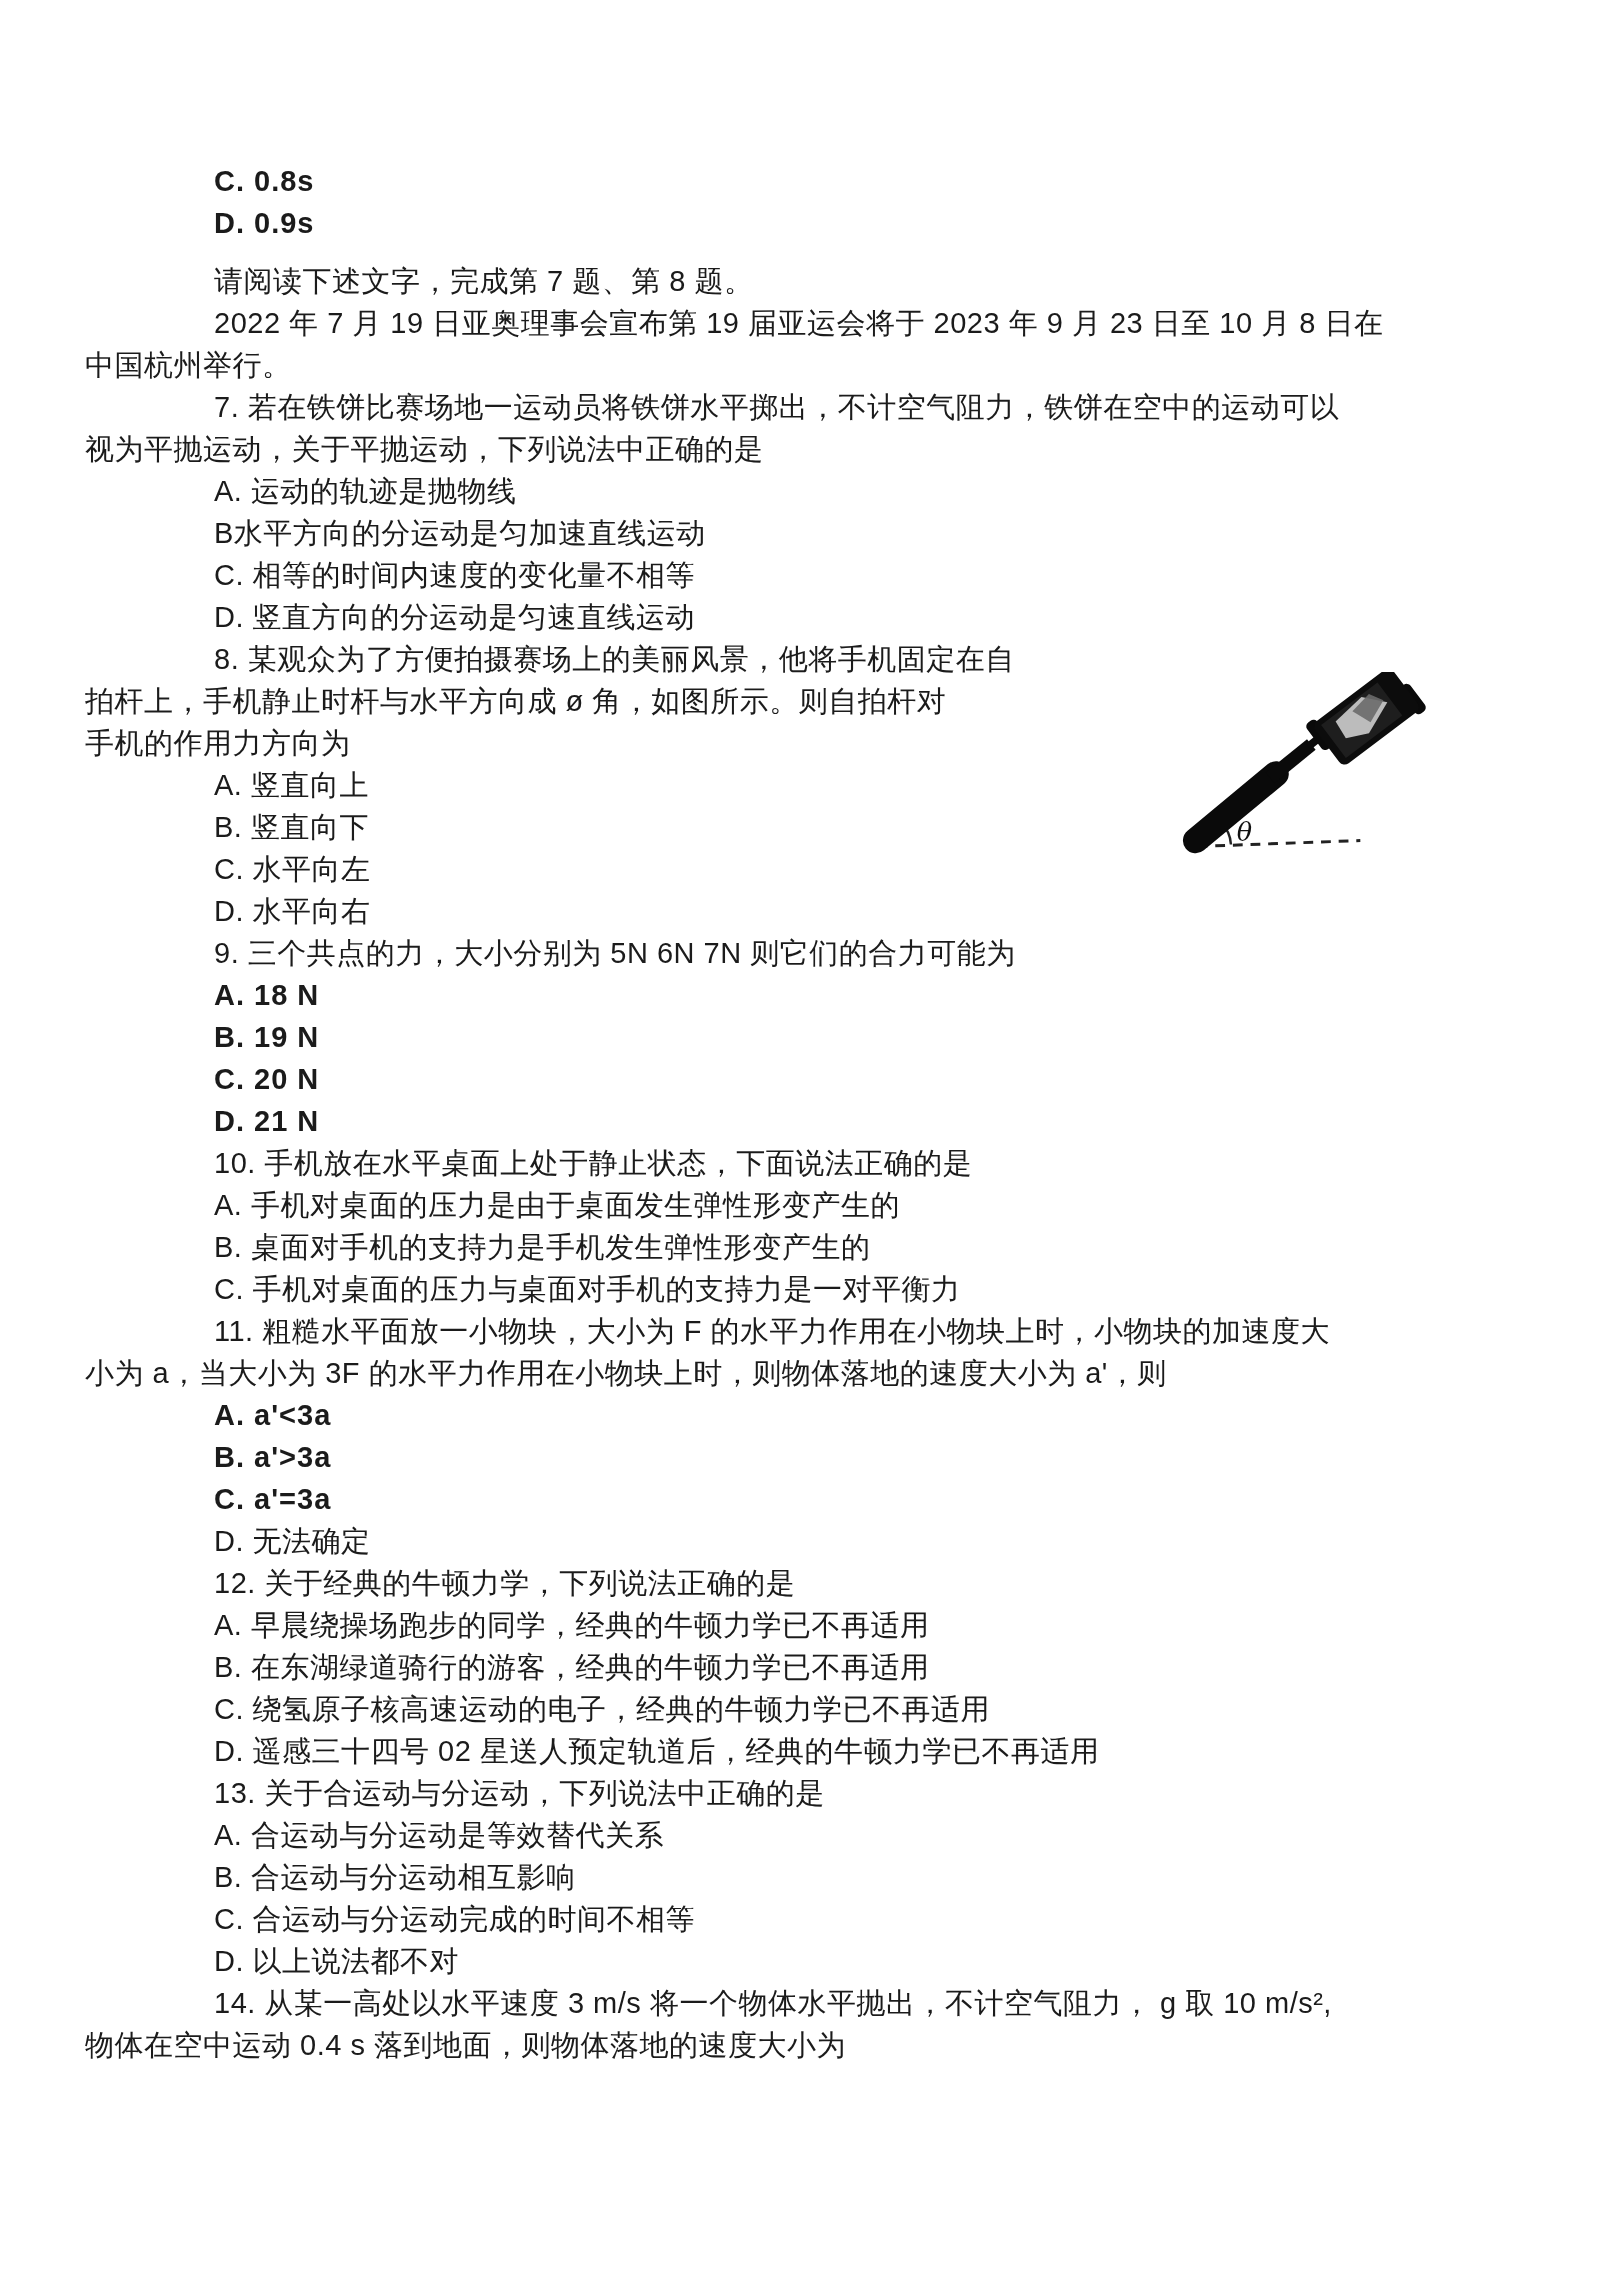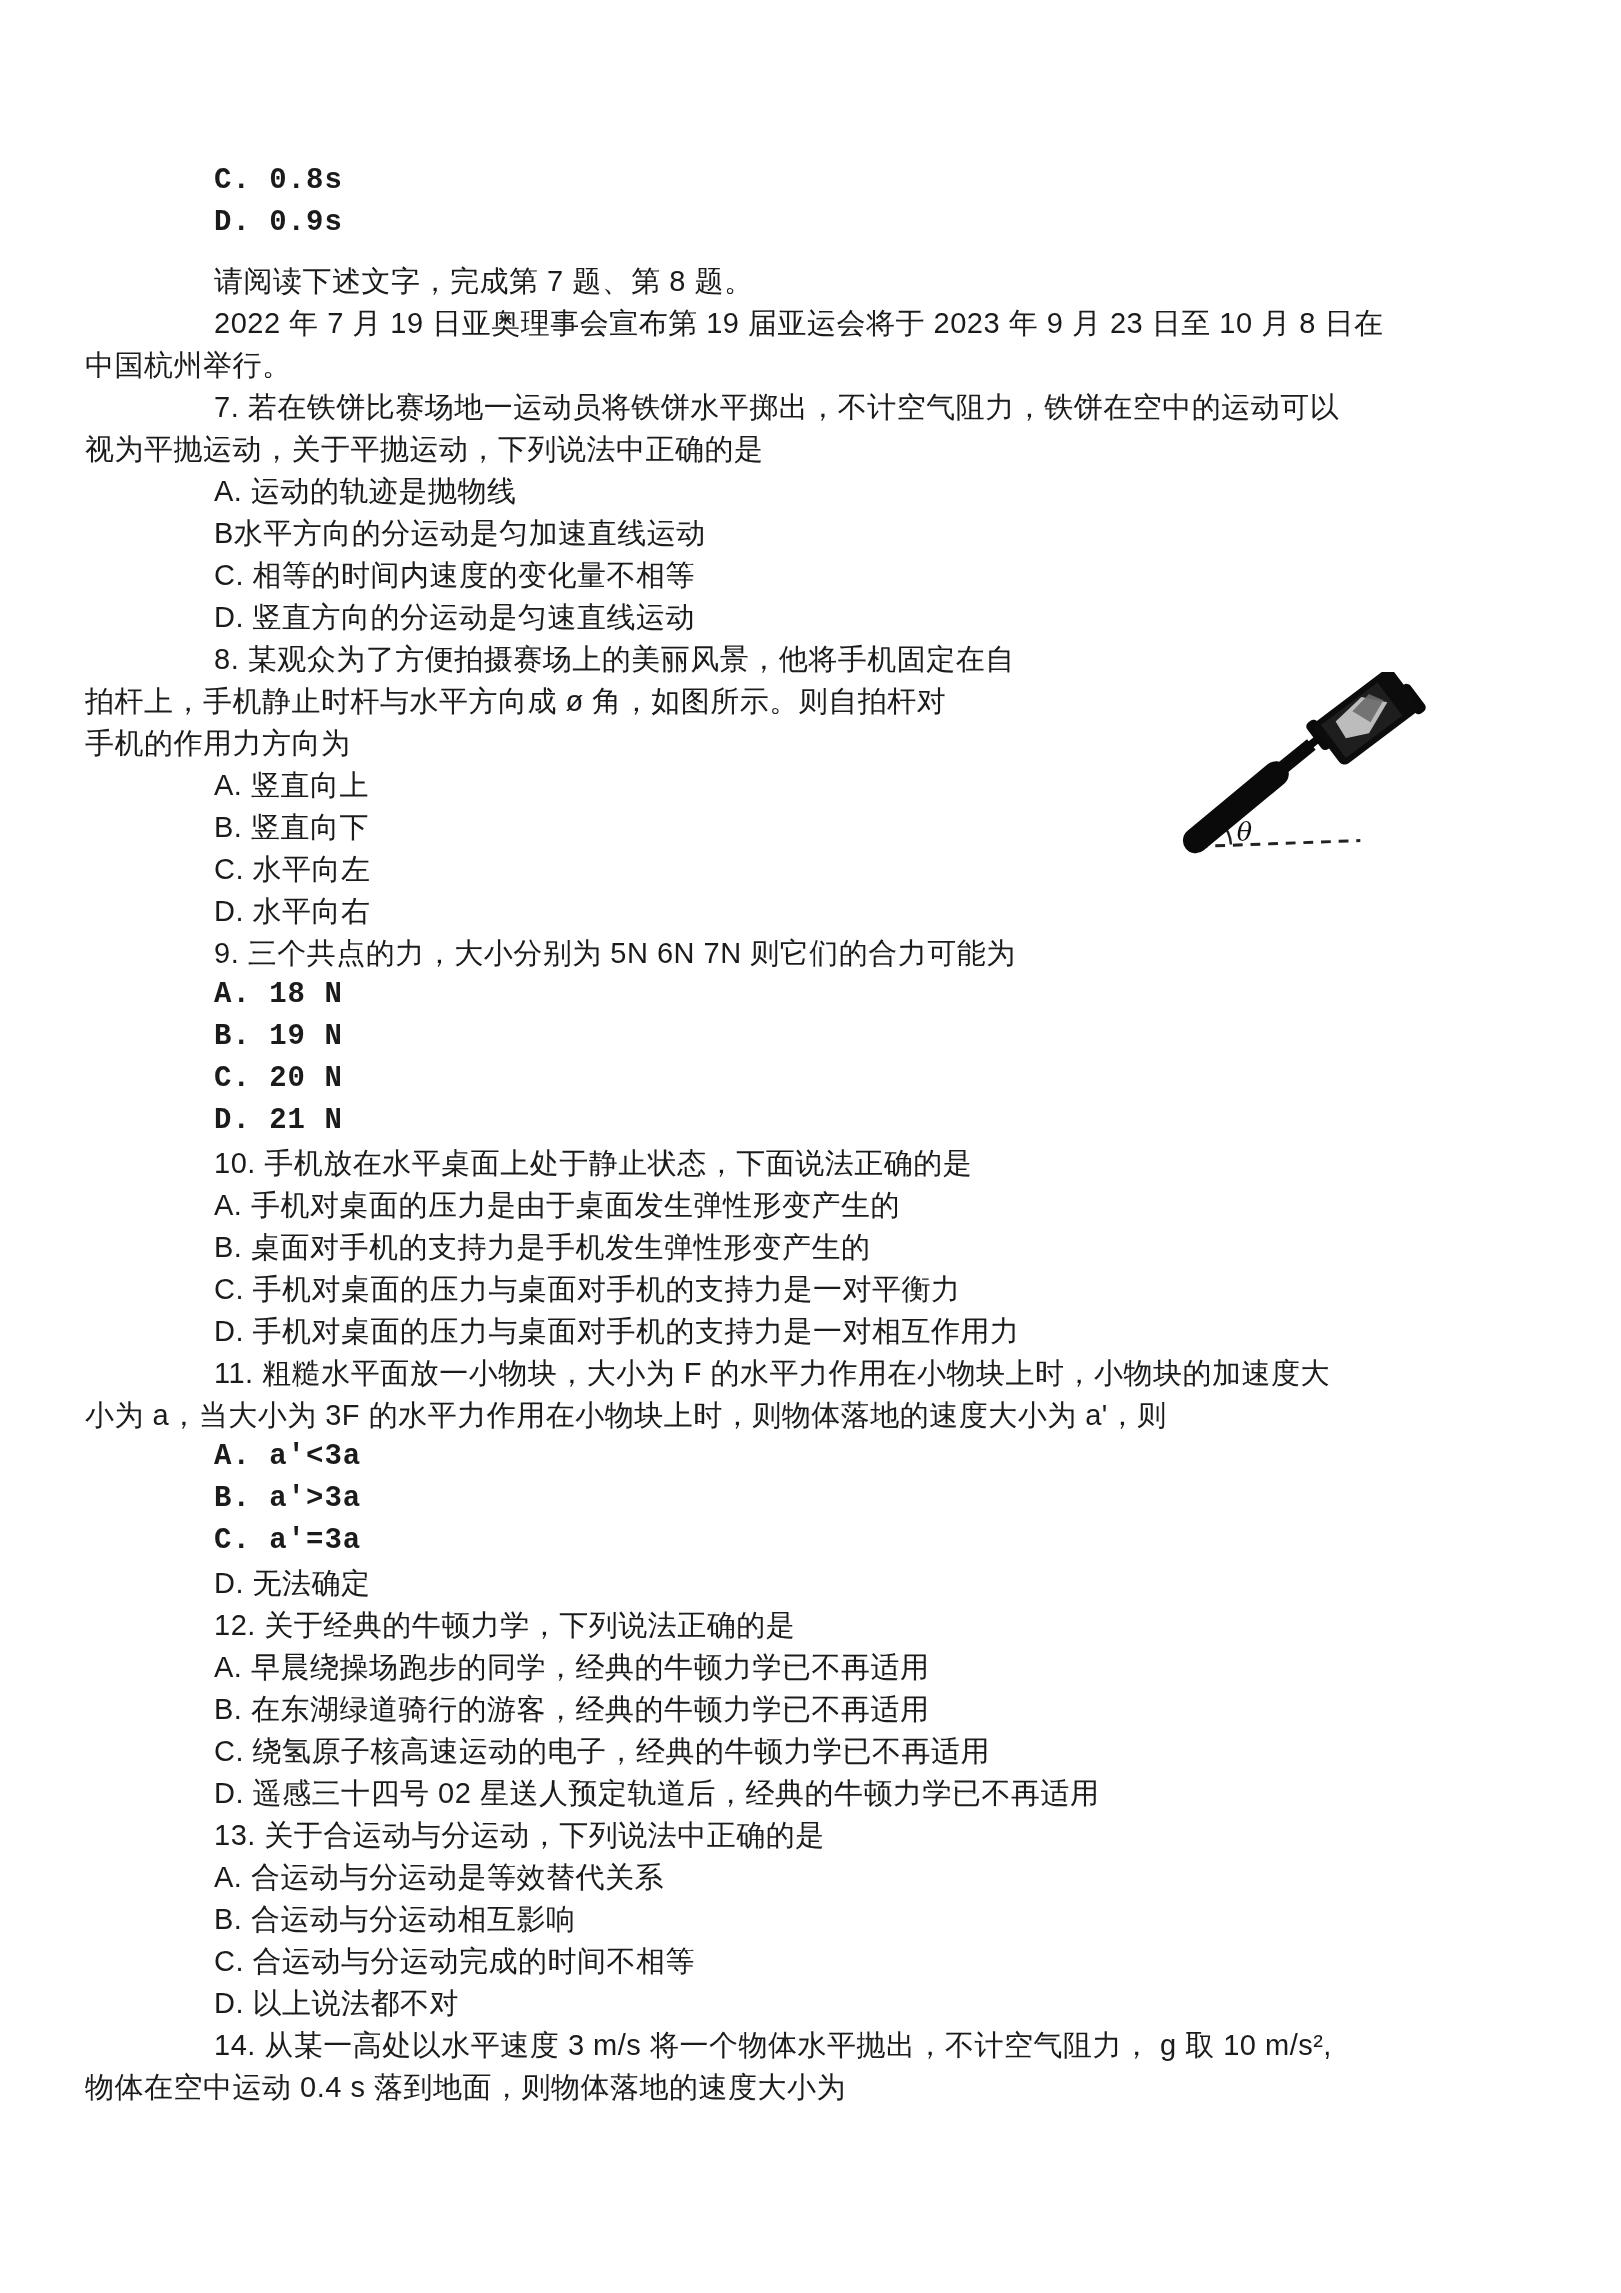--- a/index.html
+++ b/index.html
@@ -13,21 +13,21 @@
   }
   .doc{position:absolute;left:0;top:160px;width:1621px;}
   .ln{
     line-height:42px;
     font-size:29px;
     padding-left:214px;
     white-space:pre;
     letter-spacing:0.5px;
   }
   .cont{padding-left:85px;}
-  .bold{font-weight:bold;letter-spacing:1px;font-family:Liberation Mono, monospace;}
+  .bold{font-weight:bold;letter-spacing:1px;}
   .gap{margin-top:16px;}
   .fig{position:absolute;left:1172px;top:672px;width:261px;height:196px;}
 </style>
 </head>
 <body>
 
 <div class="page">
   <div class="doc">
     <div class="ln bold">C. 0.8s</div>
     <div class="ln bold">D. 0.9s</div>
@@ -49,21 +49,20 @@
     <div class="ln">D. 水平向右</div>
     <div class="ln">9. 三个共点的力，大小分别为 5N 6N 7N 则它们的合力可能为</div>
     <div class="ln bold">A. 18 N</div>
     <div class="ln bold">B. 19 N</div>
     <div class="ln bold">C. 20 N</div>
     <div class="ln bold">D. 21 N</div>
     <div class="ln">10. 手机放在水平桌面上处于静止状态，下面说法正确的是</div>
     <div class="ln">A. 手机对桌面的压力是由于桌面发生弹性形变产生的</div>
     <div class="ln">B. 桌面对手机的支持力是手机发生弹性形变产生的</div>
     <div class="ln">C. 手机对桌面的压力与桌面对手机的支持力是一对平衡力</div>
-    <div class="ln">D. 手机对桌面的压力与桌面对手机的支持力是一对相互作用力</div>
     <div class="ln">11. 粗糙水平面放一小物块，大小为 F 的水平力作用在小物块上时，小物块的加速度大</div>
     <div class="ln cont">小为 a，当大小为 3F 的水平力作用在小物块上时，则物体落地的速度大小为 a'，则</div>
     <div class="ln bold">A. a'&lt;3a</div>
     <div class="ln bold">B. a'&gt;3a</div>
     <div class="ln bold">C. a'=3a</div>
     <div class="ln">D. 无法确定</div>
     <div class="ln">12. 关于经典的牛顿力学，下列说法正确的是</div>
     <div class="ln">A. 早晨绕操场跑步的同学，经典的牛顿力学已不再适用</div>
     <div class="ln">B. 在东湖绿道骑行的游客，经典的牛顿力学已不再适用</div>
     <div class="ln">C. 绕氢原子核高速运动的电子，经典的牛顿力学已不再适用</div>

